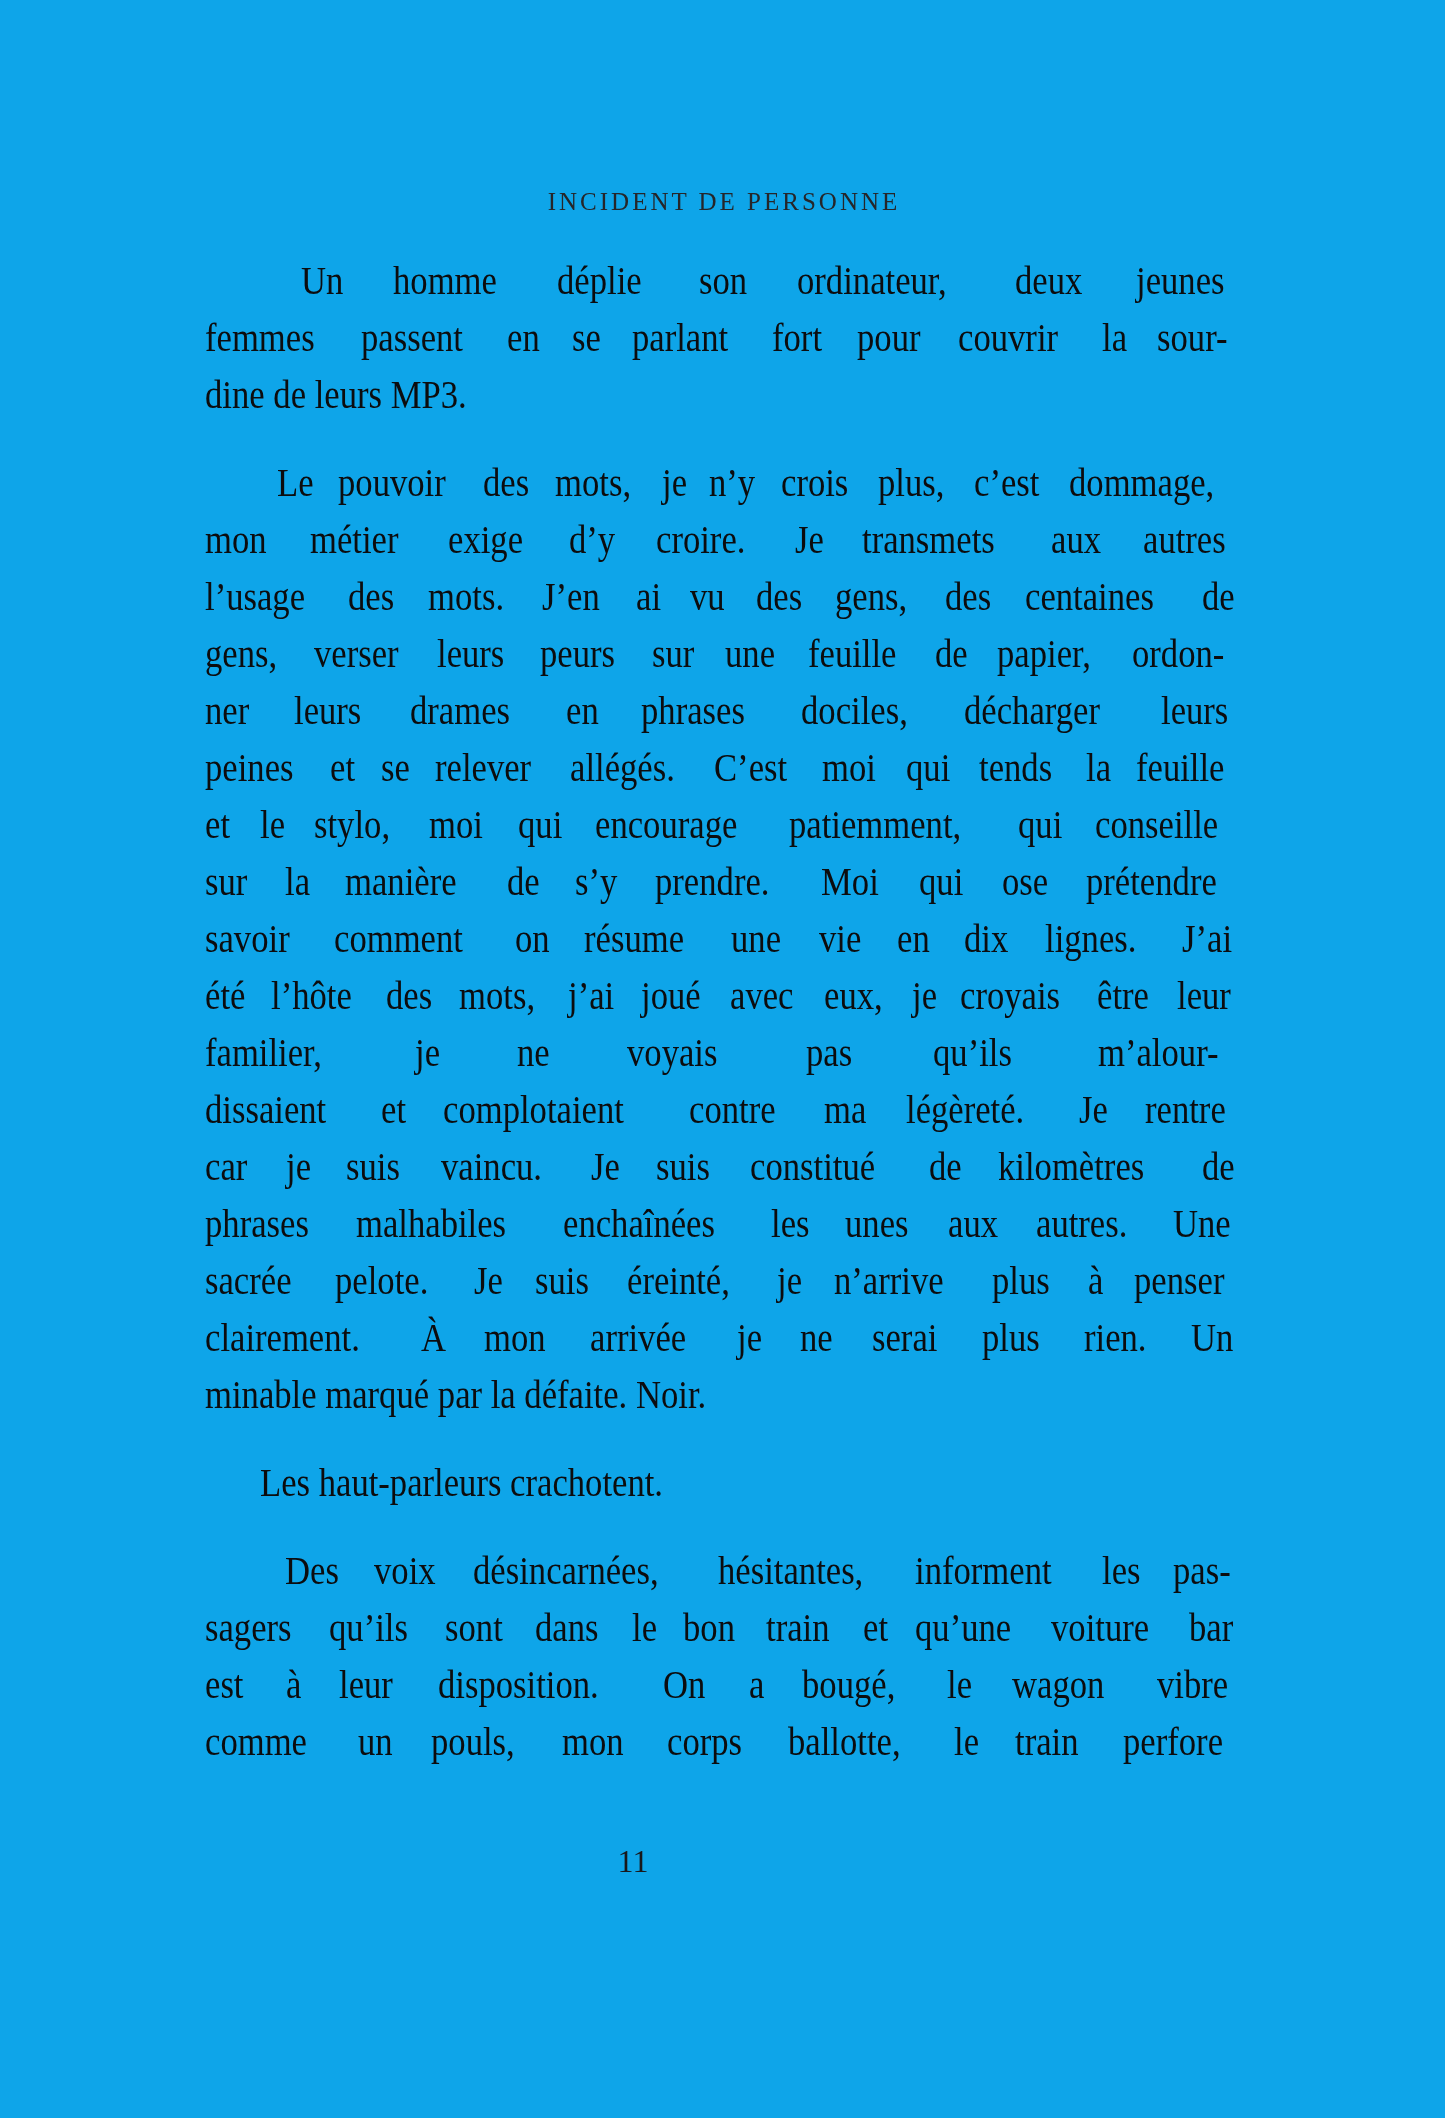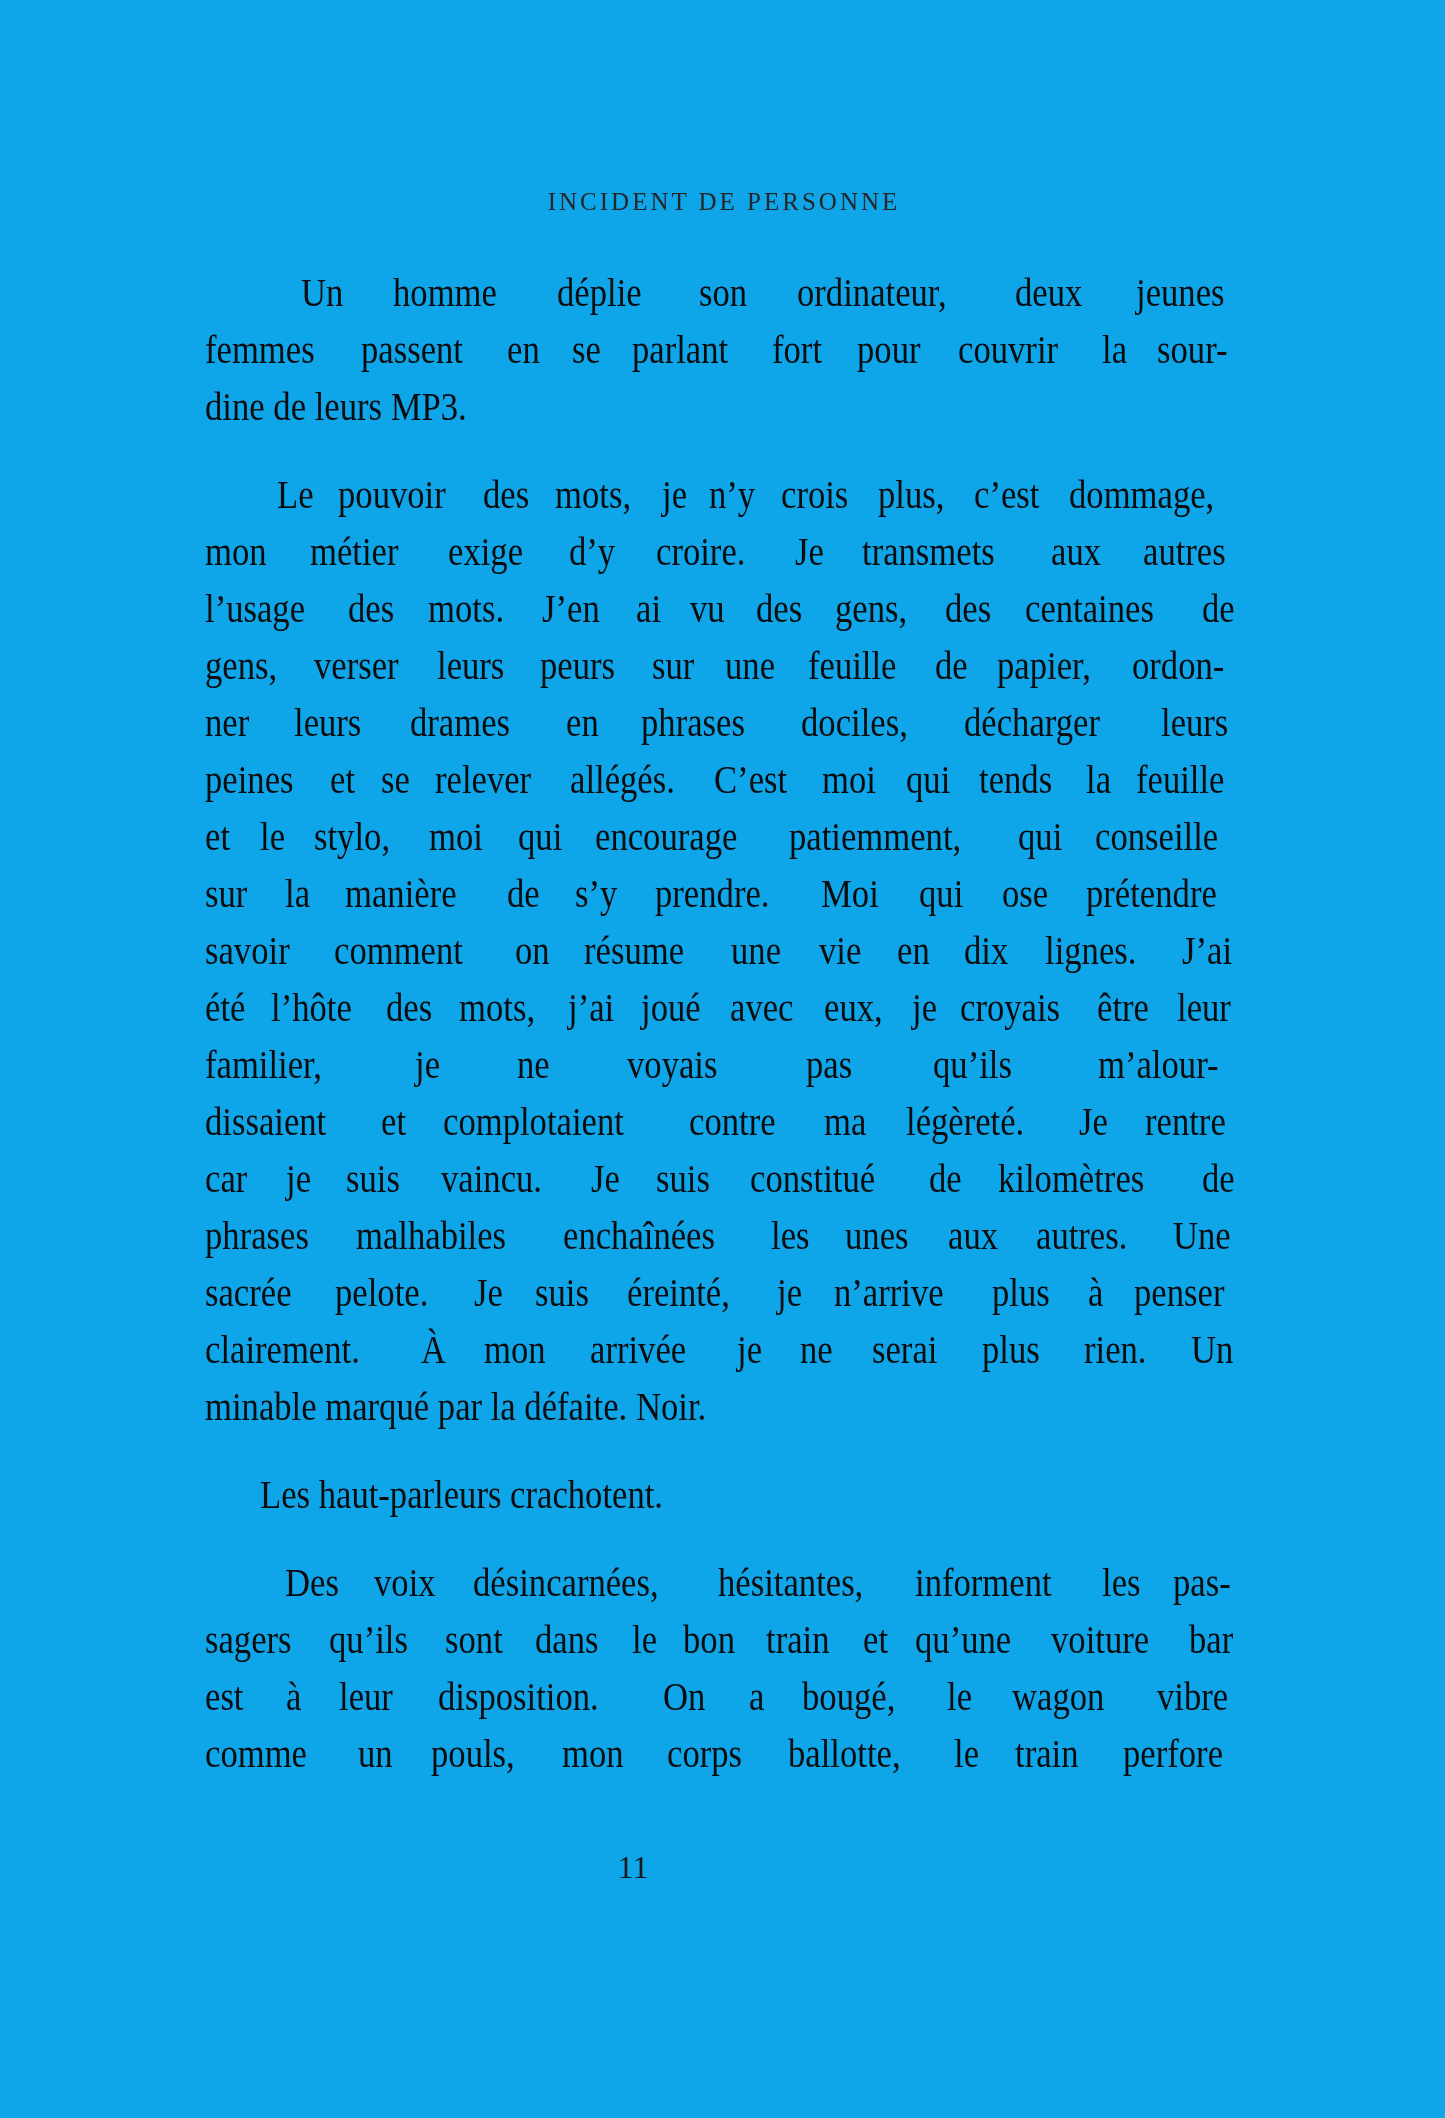--- a/index.html
+++ b/index.html
@@ -28,21 +28,21 @@
     letter-spacing: 3.0px;
     color: #262629;
     white-space: pre;
     text-indent: 3.0px;
   }
 
   
   .textblock {
     position: absolute;
     left: 205px;
-    top: 264px;
+    top: 252px;
     width: 1036px;
     color: #0c0c0e;
   }
 
   .para {
     margin: 0;
     padding: 0;
     font-size: 41px;
     line-height: 57px;
     color: #0c0c0e;
@@ -83,21 +83,20 @@
 
   
   .folio {
     position: absolute;
     top: 1843px;
     left: 0;
     width: 1266px;
     text-align: center;
     font-size: 32px;
     color: #18181b;
-    margin-top: 6px;
   }
 </style>
 </head>
 <body>
 
 <div class="page">
 
   <div class="running-head">INCIDENT DE PERSONNE</div>
 
   <div class="textblock" id="textblock">

